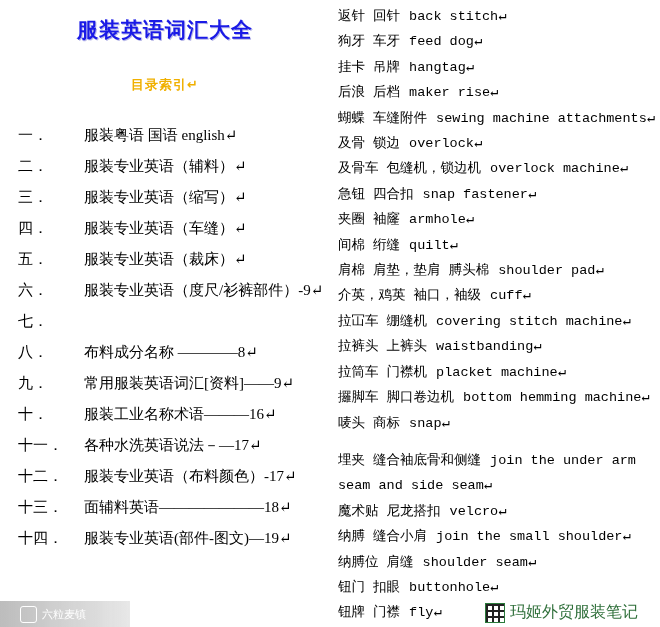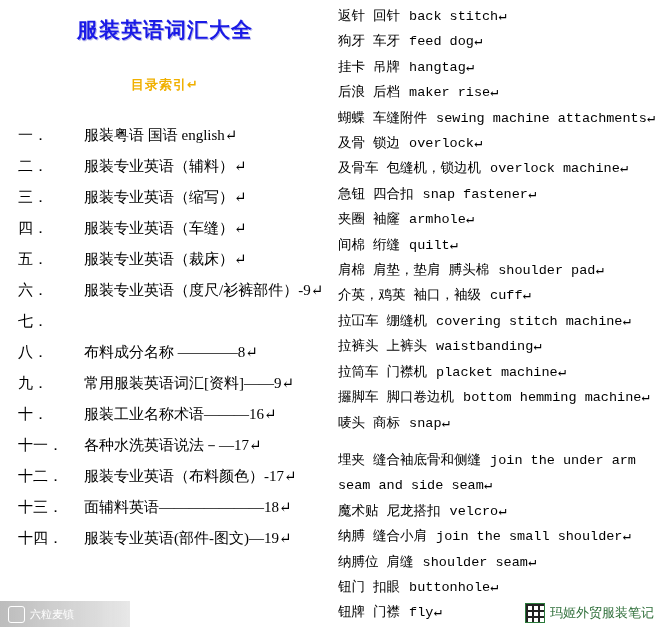--- a/index.html
+++ b/index.html
@@ -102,39 +102,39 @@
     left: 0;
     bottom: 0;
     width: 130px;
     height: 26px;
     background: linear-gradient(90deg, rgba(120,120,120,0.55), rgba(150,150,150,0.25));
     color: #ffffff;
     font-size: 11px;
     font-family: "Liberation Sans", "DejaVu Sans", sans-serif;
     display: flex;
     align-items: center;
-    padding-left: 8px;
+    padding-left: 20px;
     box-sizing: border-box;
     opacity: 0.9;
   }
   .watermark .wm-logo {
     width: 15px;
     height: 15px;
     border: 1px solid #ffffff;
     border-radius: 3px;
     margin-right: 5px;
     display: inline-block;
   }
   .badge {
     position: absolute;
-    right: 6px;
+    right: 22px;
     bottom: 4px;
     display: flex;
     align-items: center;
-    font-size: 13px;
+    font-size: 16px;
     color: #333;
     font-family: Liberation Sans, sans-serif;
   }
   .badge .qr {
     width: 18px;
     height: 18px;
     background:
       linear-gradient(90deg,#222 2px, transparent 2px) 0 0/6px 6px,
       linear-gradient(#222 2px, transparent 2px) 0 0/6px 6px,
       #fff;

